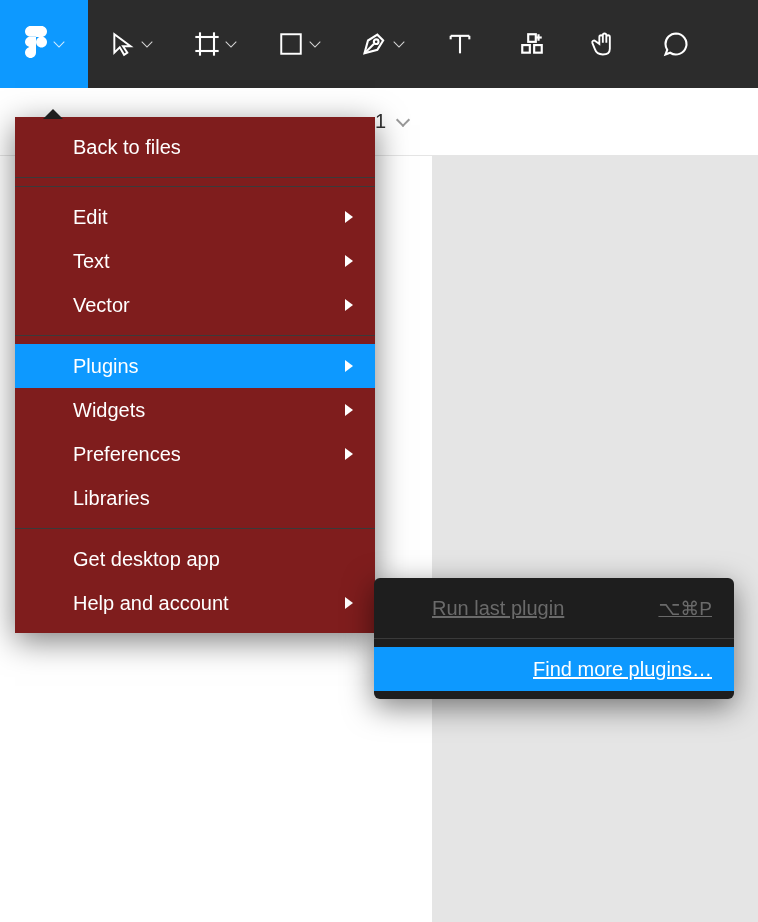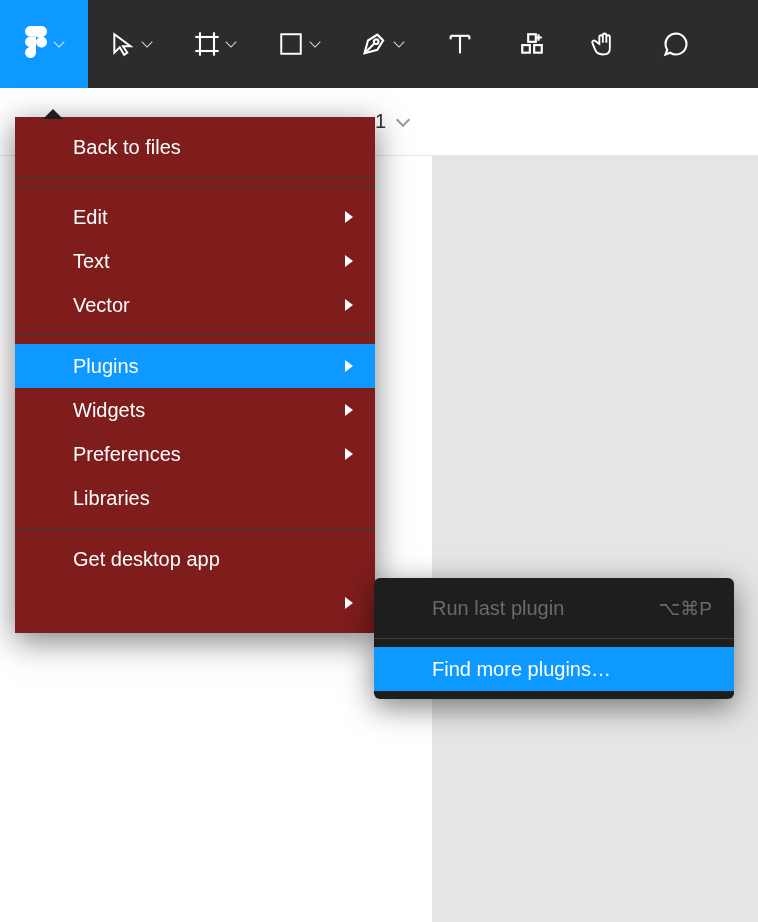--- a/index.html
+++ b/index.html
@@ -156,23 +156,24 @@
       padding: 8px 0;
     }
     .sub-item {
       height: 44px;
       display: flex;
       align-items: center;
       padding: 0 22px 0 58px;
       font-size: 20px;
       cursor: pointer;
       position: relative;
+      text-decoration: underline;
     }
     .sub-item.disabled { color: #6a6a6a; }
-    .sub-item.highlighted { background: #0d99ff; color: #fff; }
+    .sub-item.highlighted { background: #0d99ff; color: #fff; justify-content: flex-end; }
     .sub-shortcut { margin-left: auto; color: #6a6a6a; font-size: 19px; }
     .sub-divider { height: 1px; background: #3a3a3a; margin: 8px 0; }
     .page-num { font-size: 20px; color: #333; }
   </style>
 </head>
 <body>
 
 <div class="toolbar">
   <div class="figma-btn">
     <span>
@@ -314,20 +315,21 @@
   <div class="menu-item">
     <span>Libraries</span>
   </div>
 
   <div class="menu-divider"></div>
 
   <div class="menu-item">
     <span>Get desktop app</span>
   </div>
   <div class="menu-item">
+    <span>Help and account</span>
     <span class="submenu-arrow"></span>
   </div>
 </div>
 
 <div class="submenu">
   <div class="sub-item disabled">
     <span>Run last plugin</span>
     <span class="sub-shortcut">⌥⌘P</span>
   </div>
   <div class="sub-divider"></div>

